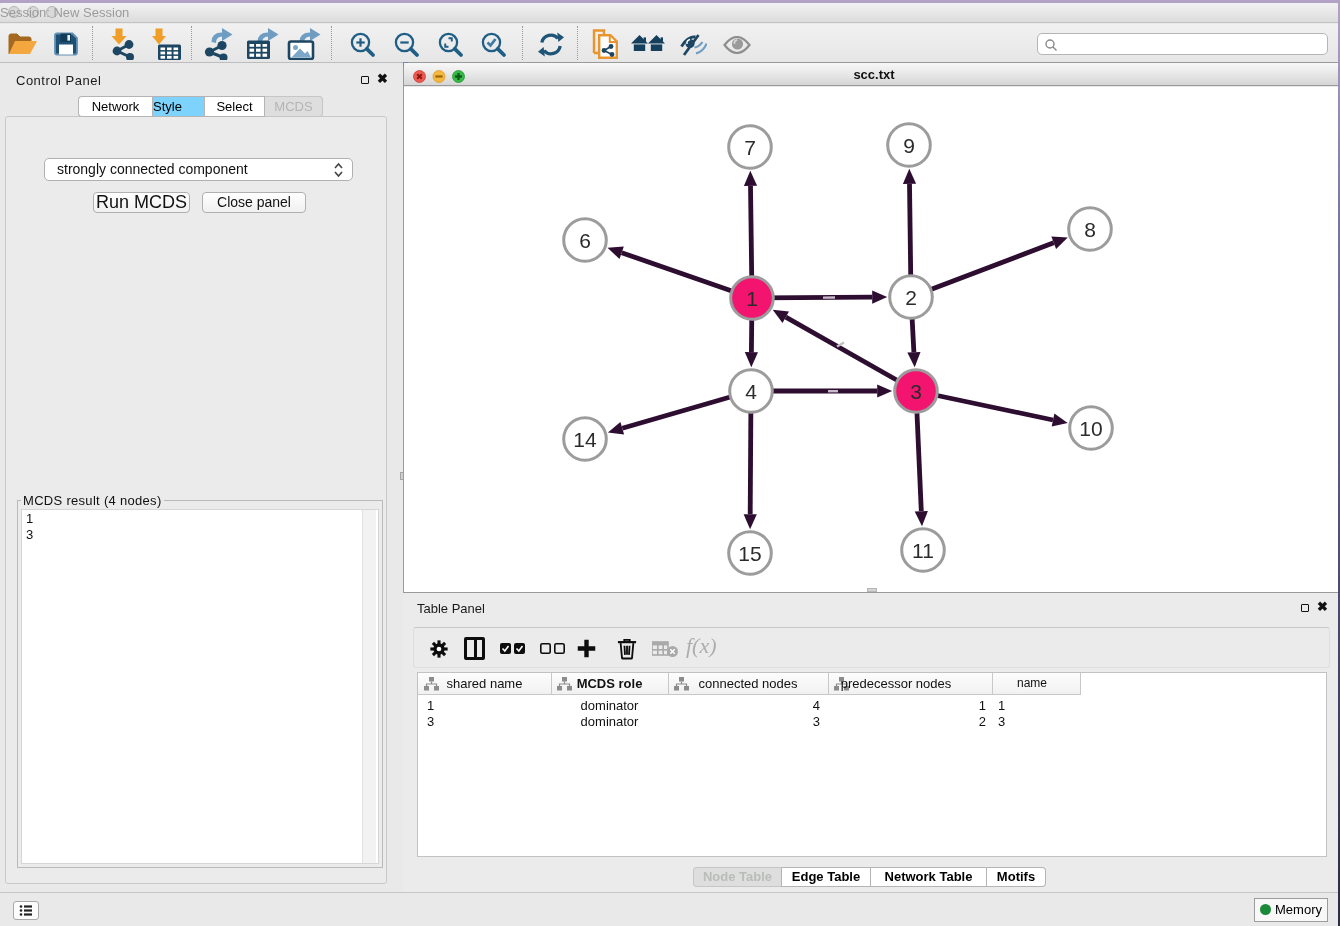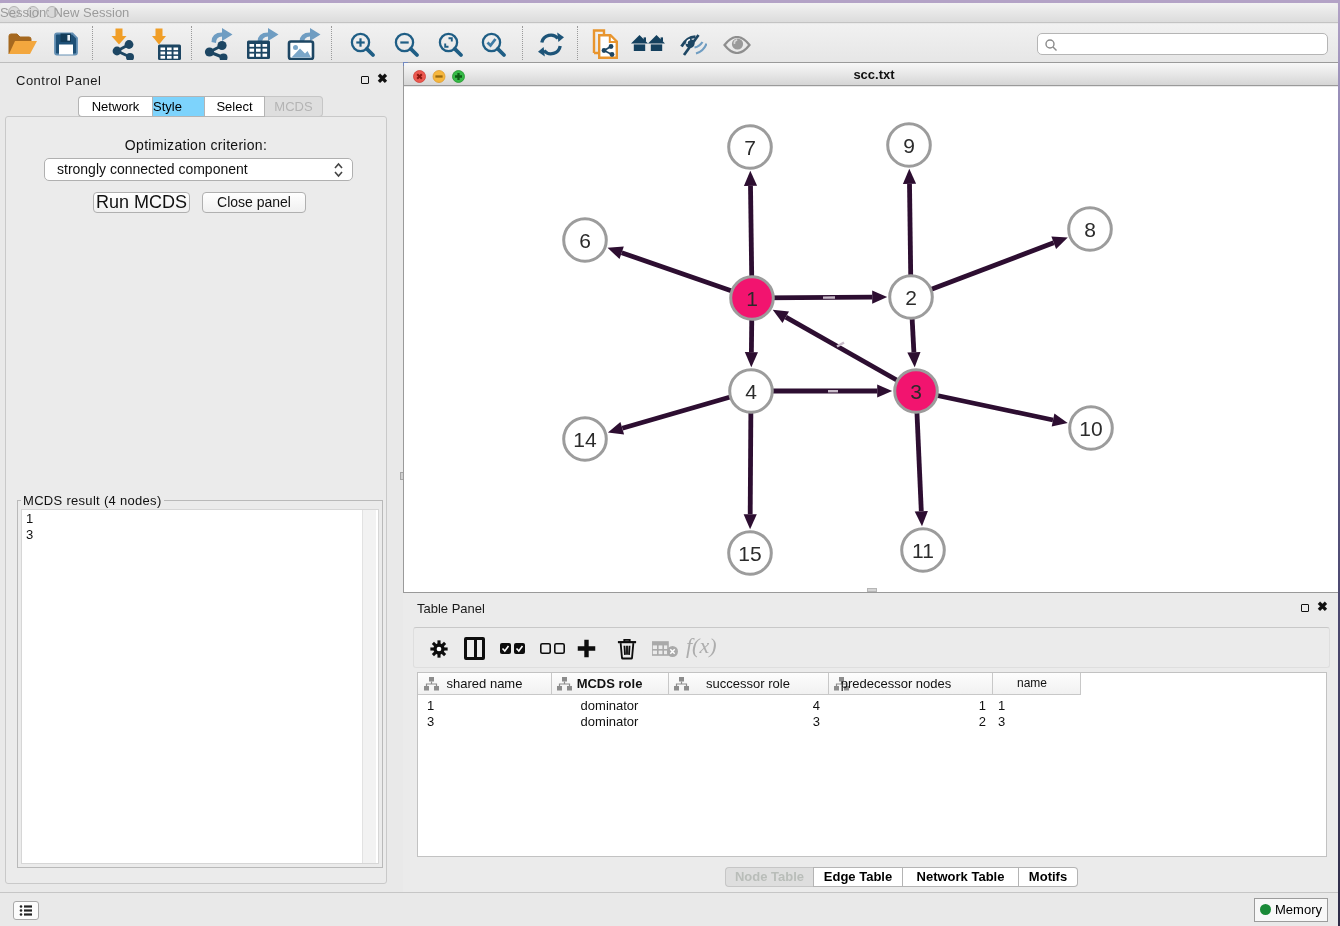--- a/index.html
+++ b/index.html
@@ -197,21 +197,20 @@
 
   <div class="abs" style="left:5px;top:53px;width:382px;height:768px;background:#ebebeb;border:1px solid #c9c9c9;border-radius:3px;"></div>
 
   <div class="abs" style="left:78px;top:33px;height:21px;display:flex;font-size:13px;">
     <div style="width:74px;background:#fff;border:1px solid #b4b4b4;border-right:none;border-radius:4px 0 0 4px;text-align:center;line-height:19px;">Network</div>
     <div style="width:52px;background:#7dd3fc;border:1px solid #b4b4b4;border-right:none;text-align:left;line-height:19px;">Style</div>
     <div style="width:61px;background:#fff;border:1px solid #b4b4b4;text-align:center;line-height:19px;">Select</div>
     <div style="width:58px;background:#dedede;border:1px solid #c6c6c6;border-left:none;border-radius:0 4px 4px 0;text-align:center;line-height:19px;color:#b4b4b4;">MCDS</div>
   </div>
 
-  <div class="abs" style="left:0;top:74px;width:392px;text-align:center;font-size:14px;letter-spacing:0.3px;color:#111;">Optimization criterion:</div>
   <div class="abs" style="left:44px;top:95px;width:309px;height:23px;background:#fff;border:1px solid #b0b0b0;border-radius:5px;font-size:14px;color:#111;line-height:21px;padding-left:12px;">strongly connected component
     <svg class="abs" style="right:8px;top:3px;" width="11" height="16" viewBox="0 0 11 16">
         <path d="M2 6 L5.5 2 L9 6" fill="none" stroke="#444" stroke-width="1.6"></path>
         <path d="M2 10 L5.5 14 L9 10" fill="none" stroke="#444" stroke-width="1.6"></path>
       </svg>
   </div>
   <div class="abs" style="left:93px;top:129px;width:97px;height:21px;background:linear-gradient(#fff,#f0f0f0);border:1px solid #b0b0b0;border-radius:4px;font-size:18px;color:#111;text-align:center;line-height:19px;">Run MCDS</div>
   <div class="abs" style="left:202px;top:129px;width:104px;height:21px;background:linear-gradient(#fff,#f0f0f0);border:1px solid #b0b0b0;border-radius:4px;font-size:14px;color:#111;text-align:center;line-height:19px;">Close panel</div>
 
   <div class="abs" style="left:17px;top:437px;width:366px;height:368px;border:1px solid #b9b9b9;">
@@ -397,21 +396,21 @@
       </svg>
     <div class="abs" style="left:133px;top:3px;width:117px;text-align:center;font-size:13px;color:#111;font-weight:bold;">MCDS role</div>
     <svg class="abs" style="left:256px;top:4px;" width="15" height="14" viewBox="0 0 15 14">
         <g fill="#8c8c8c">
           <rect x="5" y="0" width="5" height="4.5"></rect>
           <rect x="0" y="9" width="5" height="4.5"></rect>
           <rect x="10" y="9" width="5" height="4.5"></rect>
         </g>
         <path d="M7.5 4.5 L7.5 7 M2.5 9 L2.5 7 L12.5 7 L12.5 9" fill="none" stroke="#8c8c8c" stroke-width="1.2"></path>
       </svg>
-    <div class="abs" style="left:250px;top:3px;width:160px;text-align:center;font-size:13px;color:#111;">successor role</div>
+    <div class="abs" style="left:250px;top:3px;width:160px;text-align:center;font-size:13px;color:#111;">connected nodes</div>
     <svg class="abs" style="left:416px;top:4px;" width="15" height="14" viewBox="0 0 15 14">
         <g fill="#8c8c8c">
           <rect x="5" y="0" width="5" height="4.5"></rect>
           <rect x="0" y="9" width="5" height="4.5"></rect>
           <rect x="10" y="9" width="5" height="4.5"></rect>
         </g>
         <path d="M7.5 4.5 L7.5 7 M2.5 9 L2.5 7 L12.5 7 L12.5 9" fill="none" stroke="#8c8c8c" stroke-width="1.2"></path>
       </svg>
     <div class="abs" style="left:396px;top:3px;width:164px;text-align:center;font-size:13px;color:#111;">predecessor nodes</div>
     <div class="abs" style="left:574px;top:3px;width:80px;text-align:center;font-size:12px;color:#111;">name</div>
@@ -422,21 +421,21 @@
     <div class="abs" style="left:410px;top:25px;width:158px;text-align:right;font-size:13px;color:#111;">1</div>
     <div class="abs" style="left:580px;top:25px;font-size:13px;color:#111;">1</div>
     <div class="abs" style="left:9px;top:41px;font-size:13px;color:#111;">3</div>
     <div class="abs" style="left:133px;top:41px;width:117px;text-align:center;font-size:13px;color:#111;">dominator</div>
     <div class="abs" style="left:250px;top:41px;width:152px;text-align:right;font-size:13px;color:#111;">3</div>
     <div class="abs" style="left:410px;top:41px;width:158px;text-align:right;font-size:13px;color:#111;">2</div>
     <div class="abs" style="left:580px;top:41px;font-size:13px;color:#111;">3</div>
   </div>
 
   <div class="abs" style="left:290px;top:274px;height:20px;display:flex;font-size:13px;font-weight:bold;">
-    <div style="width:88px;background:#dedede;border:1px solid #c6c6c6;border-right:none;border-radius:4px 0 0 4px;text-align:center;line-height:18px;color:#b9bdb9;margin-left:32px;">Node Table</div>
+    <div style="width:88px;background:#dedede;border:1px solid #c6c6c6;border-right:none;border-radius:4px 0 0 4px;text-align:center;line-height:18px;color:#b9bdb9;">Node Table</div>
     <div style="width:90px;background:#fff;border:1px solid #b4b4b4;text-align:center;line-height:18px;">Edge Table</div>
     <div style="width:116px;background:#fff;border:1px solid #b4b4b4;border-left:none;text-align:center;line-height:18px;">Network Table</div>
     <div style="width:59px;background:#fff;border:1px solid #b4b4b4;border-left:none;border-radius:0 4px 4px 0;text-align:center;line-height:18px;">Motifs</div>
   </div>
 </div>
 
 <div class="abs" style="left:0;top:892px;width:1338px;height:34px;background:#e9e9e9;border-top:1px solid #c6c6c6;">
   <div class="abs" style="left:13px;top:8px;width:26px;height:19px;background:#fcfcfc;border:1px solid #a8a8a8;border-radius:3px;">
     <svg width="24" height="17" viewBox="0 0 24 17">
         <g fill="#222">

